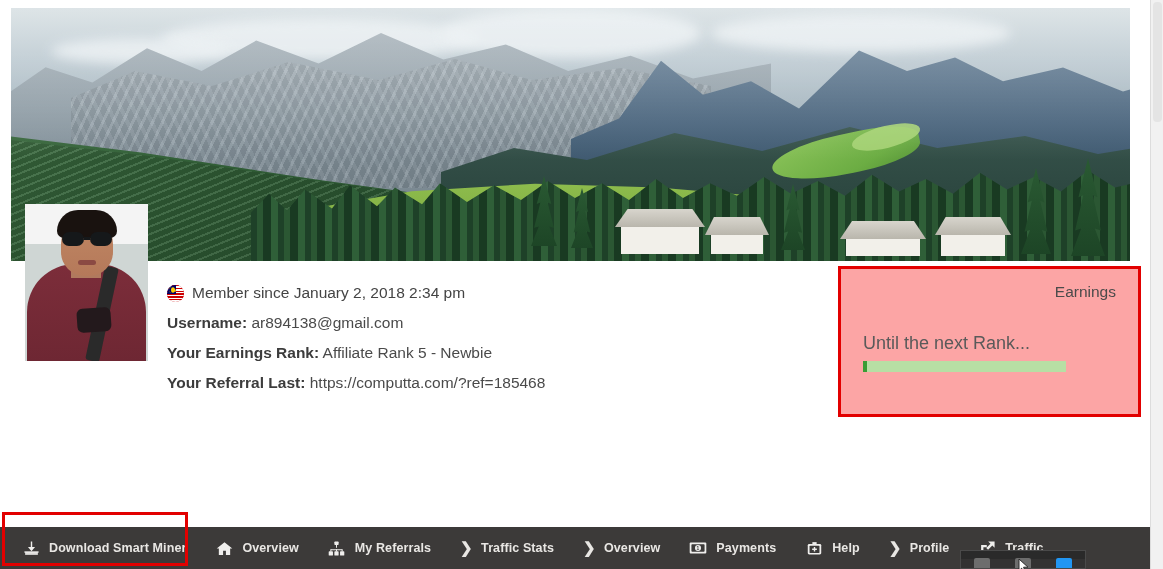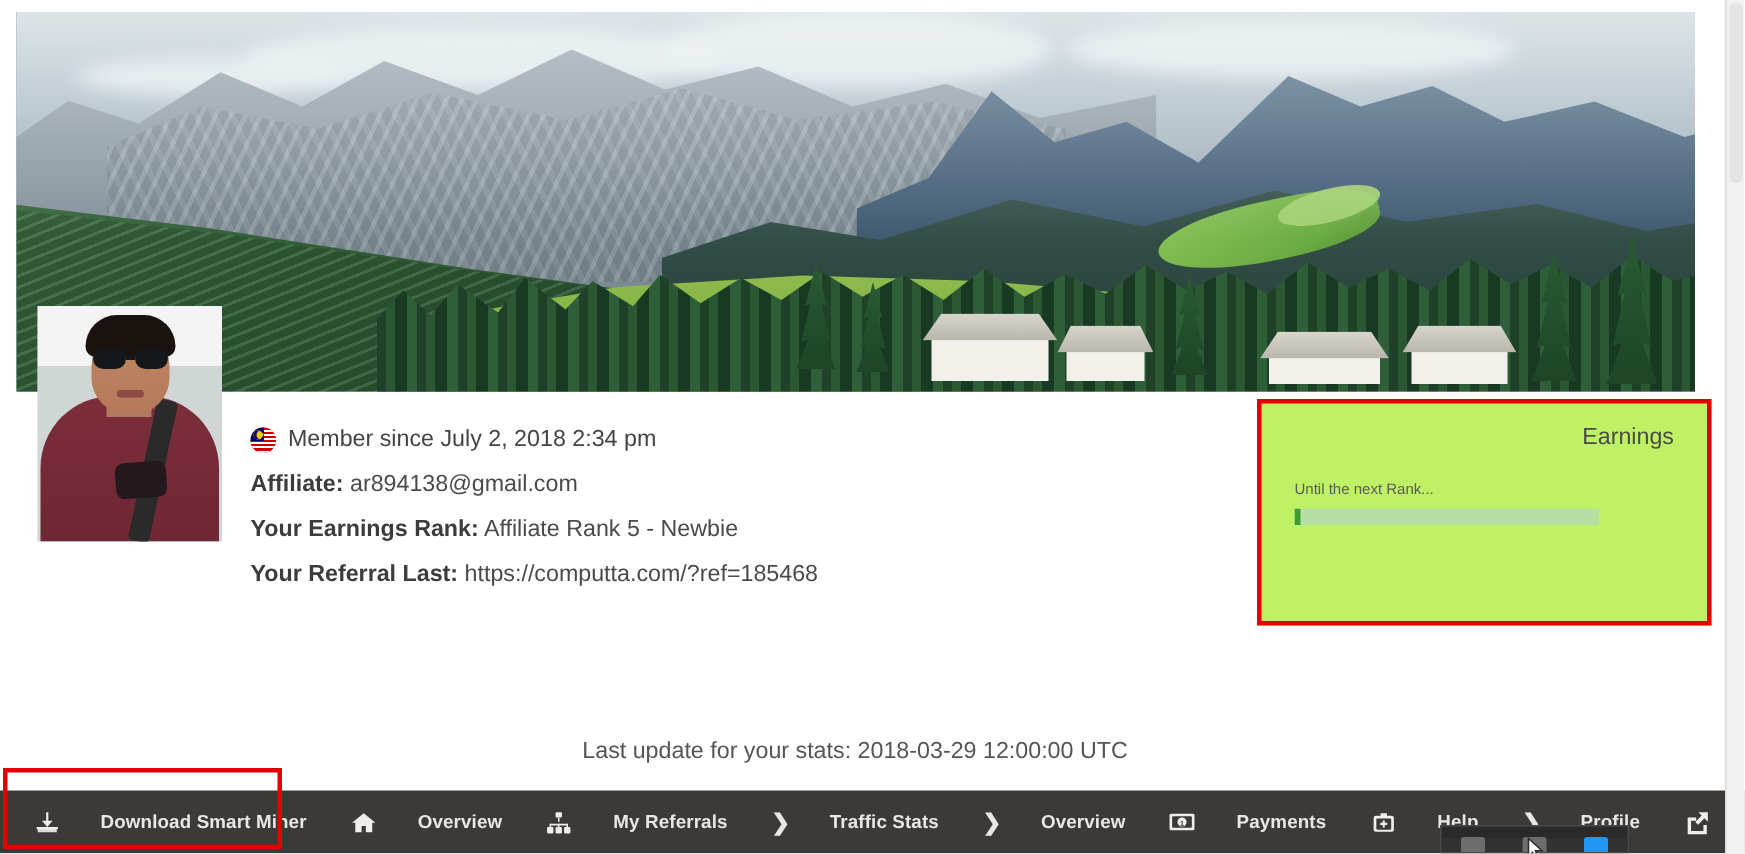--- a/index.html
+++ b/index.html
@@ -223,34 +223,34 @@
     box-shadow: 2px 0 0 0 #010066 inset;
   }
   .flag .star {
     position: absolute; left: 5.4px; top: 3px; color: #ffcc00; font-size: 5px; line-height: 5px;
   }
 
   
   .earnings {
     position: absolute;
     left: 838px; top: 266px; width: 303px; height: 151px;
-    background: #bef264;
+    background: #fca5a5;
     border: 3px solid #e20000;
     box-sizing: border-box;
   }
   .earnings .inner { padding: 14px 22px 0 22px; }
   .earnings .label {
     text-align: right; font-size: 15.5px; color: #4b4b4b;
   }
   .earnings .amount {
     text-align: right; font-size: 27px; font-weight: bold; color: #3a3a3a;
     margin-top: 6px; letter-spacing: -.3px;
   }
   .earnings .nextrank {
-    font-size: 10px; color: #5a5a5a; margin-top: 20px;
+    font-size: 18px; color: #5a5a5a; margin-top: 32px;
   }
   .earnings .bar {
     margin-top: 7px; height: 11px; width: 203px;
     background: #b7dfa4; position: relative; overflow: hidden;
   }
   .earnings .bar .fill {
     position: absolute; left: 0; top: 0; bottom: 0; width: 4px;
     background: #3a9c35;
   }
 
@@ -262,21 +262,21 @@
 
   
   .navbar {
     position: absolute; left: 0; top: 527px; width: 1163px; height: 42px;
     background: #3c3a39;
     display: flex; align-items: center;
     padding-left: 22px;
     box-sizing: border-box;
   }
   .navitem {
-    display: flex; align-items: center; gap: 27px;
+    display: flex; align-items: center; gap: 9px;
     color: #e9e7e4; font-size: 12.5px; font-weight: bold;
     white-space: nowrap;
     padding: 0 13px 0 0;
     margin-right: 16px;
     letter-spacing: .1px;
   }
   .navitem .ico {
     display: inline-flex; align-items: center; justify-content: center;
     width: 18px; height: 18px; flex: 0 0 auto;
   }
@@ -380,25 +380,25 @@
 
   <div class="profile">
 
     <div class="row member">
       <span class="flag">
         <span class="stripes"></span>
         <span class="canton"></span>
         <span class="moon"></span>
         <span class="star">★</span>
       </span>
-      <span>Member since July 2, 2018 2:34 pm</span>
+      <span>Member since January 2, 2018 2:34 pm</span>
     </div>
 
     <div class="row">
-      <span class="lbl">Affiliate:</span>
+      <span class="lbl">Username:</span>
       <span class="val">ar894138@gmail.com</span>
     </div>
 
     <div class="row">
       <span class="lbl">Your Earnings Rank:</span>
       <span class="val">Affiliate Rank 5 - Newbie</span>
     </div>
 
     <div class="row">
       <span class="lbl">Your Referral Last:</span>
@@ -409,21 +409,20 @@
   <div class="earnings">
     <div class="inner">
       <div class="label">Earnings</div>
       <div class="nextrank">Until the next Rank...</div>
       <div class="bar">
         <div class="fill" style="width: 2%;"></div>
       </div>
     </div>
   </div>
 
-  <div class="lastupdate">Last update for your stats: 2018-03-29 12:00:00 UTC</div>
 
   <div class="navbar">
 
     <div class="navitem">
       <span class="ico">
         <svg width="17" height="17" viewBox="0 0 24 24" fill="#efeeec">
           <path d="M11 2h2v8h4l-5 6-5-6h4V2z"></path>
           <path d="M3 17h18v4H3z" opacity=".9"></path>
           <path d="M2 16h20v2H2z"></path>
         </svg>

